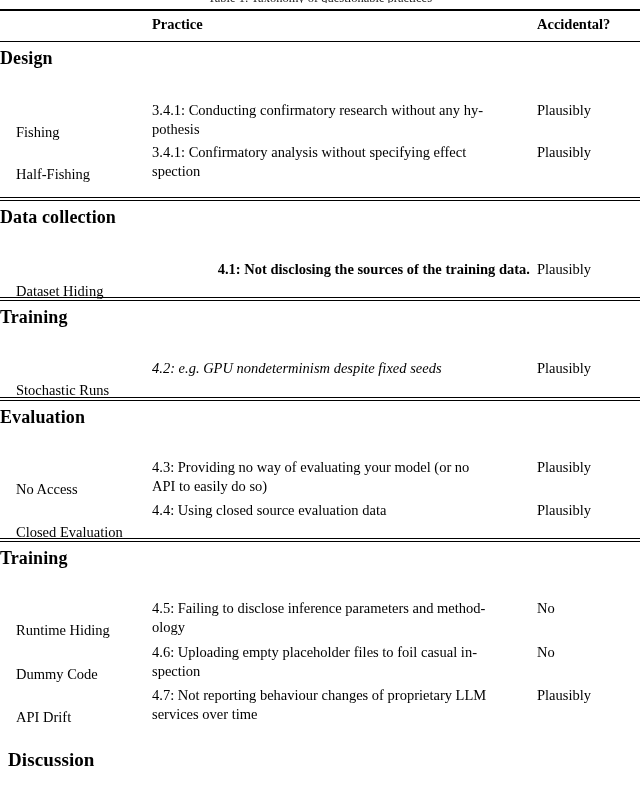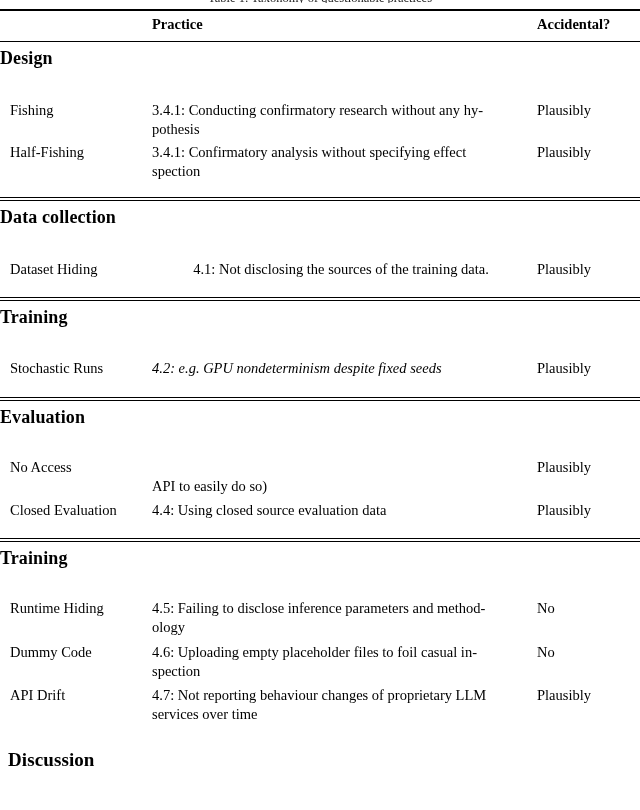--- a/index.html
+++ b/index.html
@@ -75,24 +75,25 @@
     width: 640px;
     border-top: 1.5px solid #000;
   }
   .row {
     position: absolute;
     left: 0;
     width: 640px;
   }
   .col-name {
     position: absolute;
-    left: 10px;
+    left: 16px;
     width: 138px;
     font-size: 14.5px;
     line-height: 19px;
+    margin-top: 22px;
   }
   .col-desc {
     position: absolute;
     left: 152px;
     width: 378px;
     font-size: 14.5px;
     line-height: 19px;
     text-align: justify;
     text-justify: inter-word;
     hyphens: manual;
@@ -161,39 +162,39 @@
     <div class="col-name">Half-Fishing</div>
     <div class="col-desc"><span>3.4.1:  Confirmatory analysis without specifying effect</span><br><span>spection</span></div>
     <div class="col-acc">Plausibly</div>
   </div>
 
   <div class="rule-section" style="top:197px;"></div>
   <div class="section-head" style="top:206px;">Data collection</div>
 
   <div class="row" style="top:260px;">
     <div class="col-name">Dataset Hiding</div>
-    <div class="col-desc" style="text-align:center;"><span>4.1: Not disclosing the sources of the training data.</span></div>
+    <div class="col-desc" style="text-align:right;font-weight:bold;"><span>4.1: Not disclosing the sources of the training data.</span></div>
     <div class="col-acc">Plausibly</div>
   </div>
 
   <div class="rule-section" style="top:297px;"></div>
   <div class="section-head" style="top:306px;text-align:right;">Training</div>
 
   <div class="row" style="top:359px;">
     <div class="col-name">Stochastic Runs</div>
     <div class="col-desc" style="text-align:left;font-style:italic;"><span>4.2: e.g. GPU nondeterminism despite fixed seeds</span></div>
     <div class="col-acc">Plausibly</div>
   </div>
 
   <div class="rule-section" style="top:397px;"></div>
   <div class="section-head" style="top:406px;">Evaluation</div>
 
   <div class="row" style="top:458px;">
     <div class="col-name">No Access</div>
-    <div class="col-desc"><br><span>API to easily do so)</span></div>
+    <div class="col-desc"><span>4.3:  Providing no way of evaluating your model (or no</span><br><span>API to easily do so)</span></div>
     <div class="col-acc">Plausibly</div>
   </div>
 
   <div class="row" style="top:501px;">
     <div class="col-name">Closed Evaluation</div>
     <div class="col-desc" style="text-align:left;"><span>4.4: Using closed source evaluation data</span></div>
     <div class="col-acc">Plausibly</div>
   </div>
 
   <div class="rule-section" style="top:538px;"></div>

